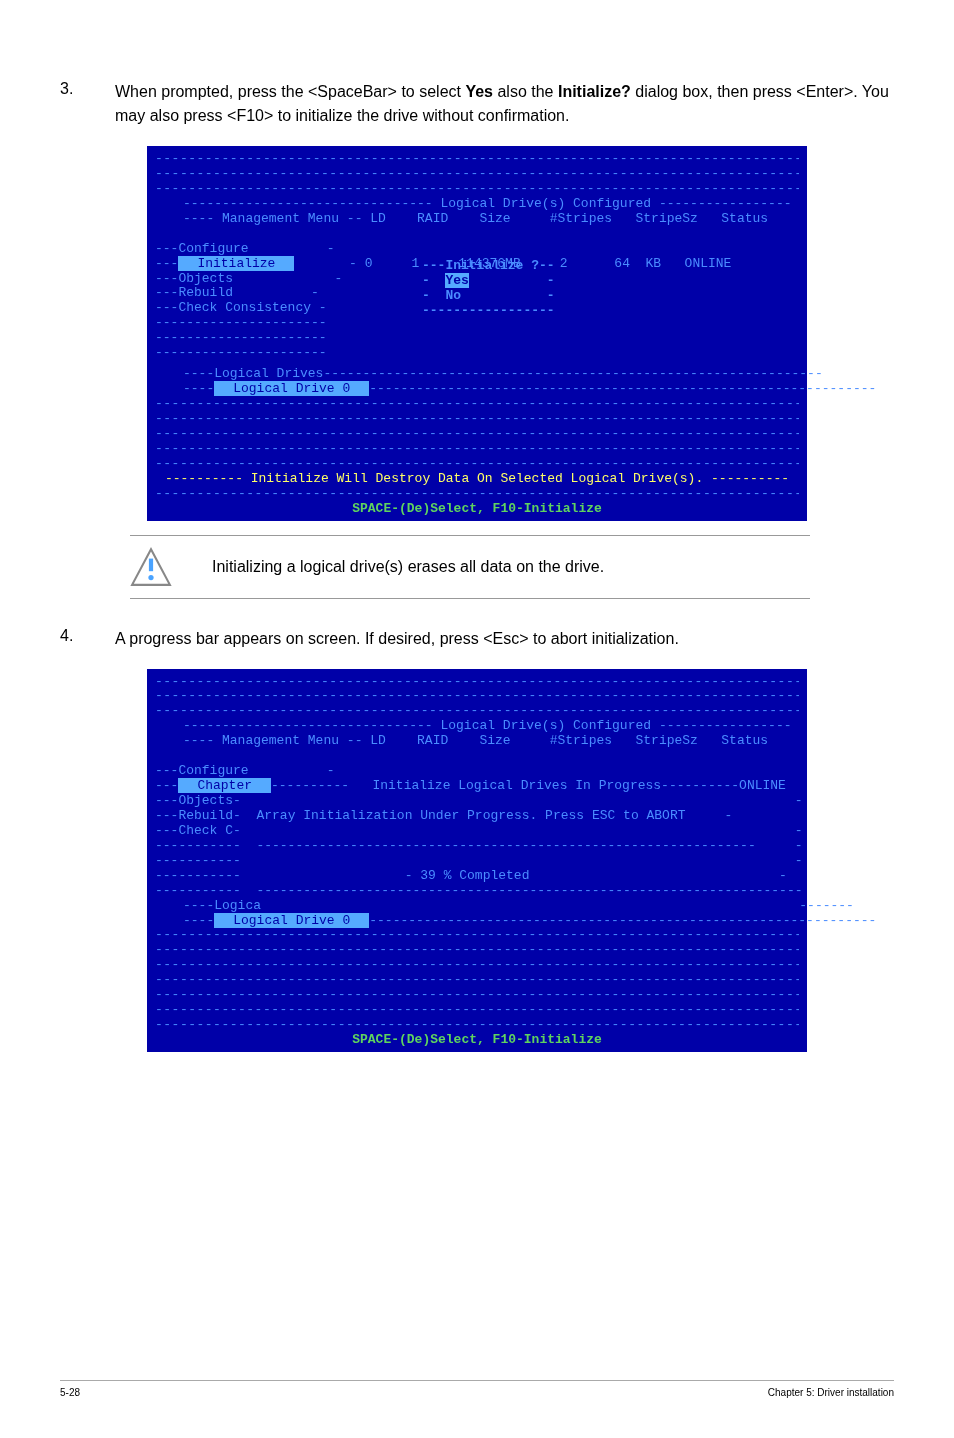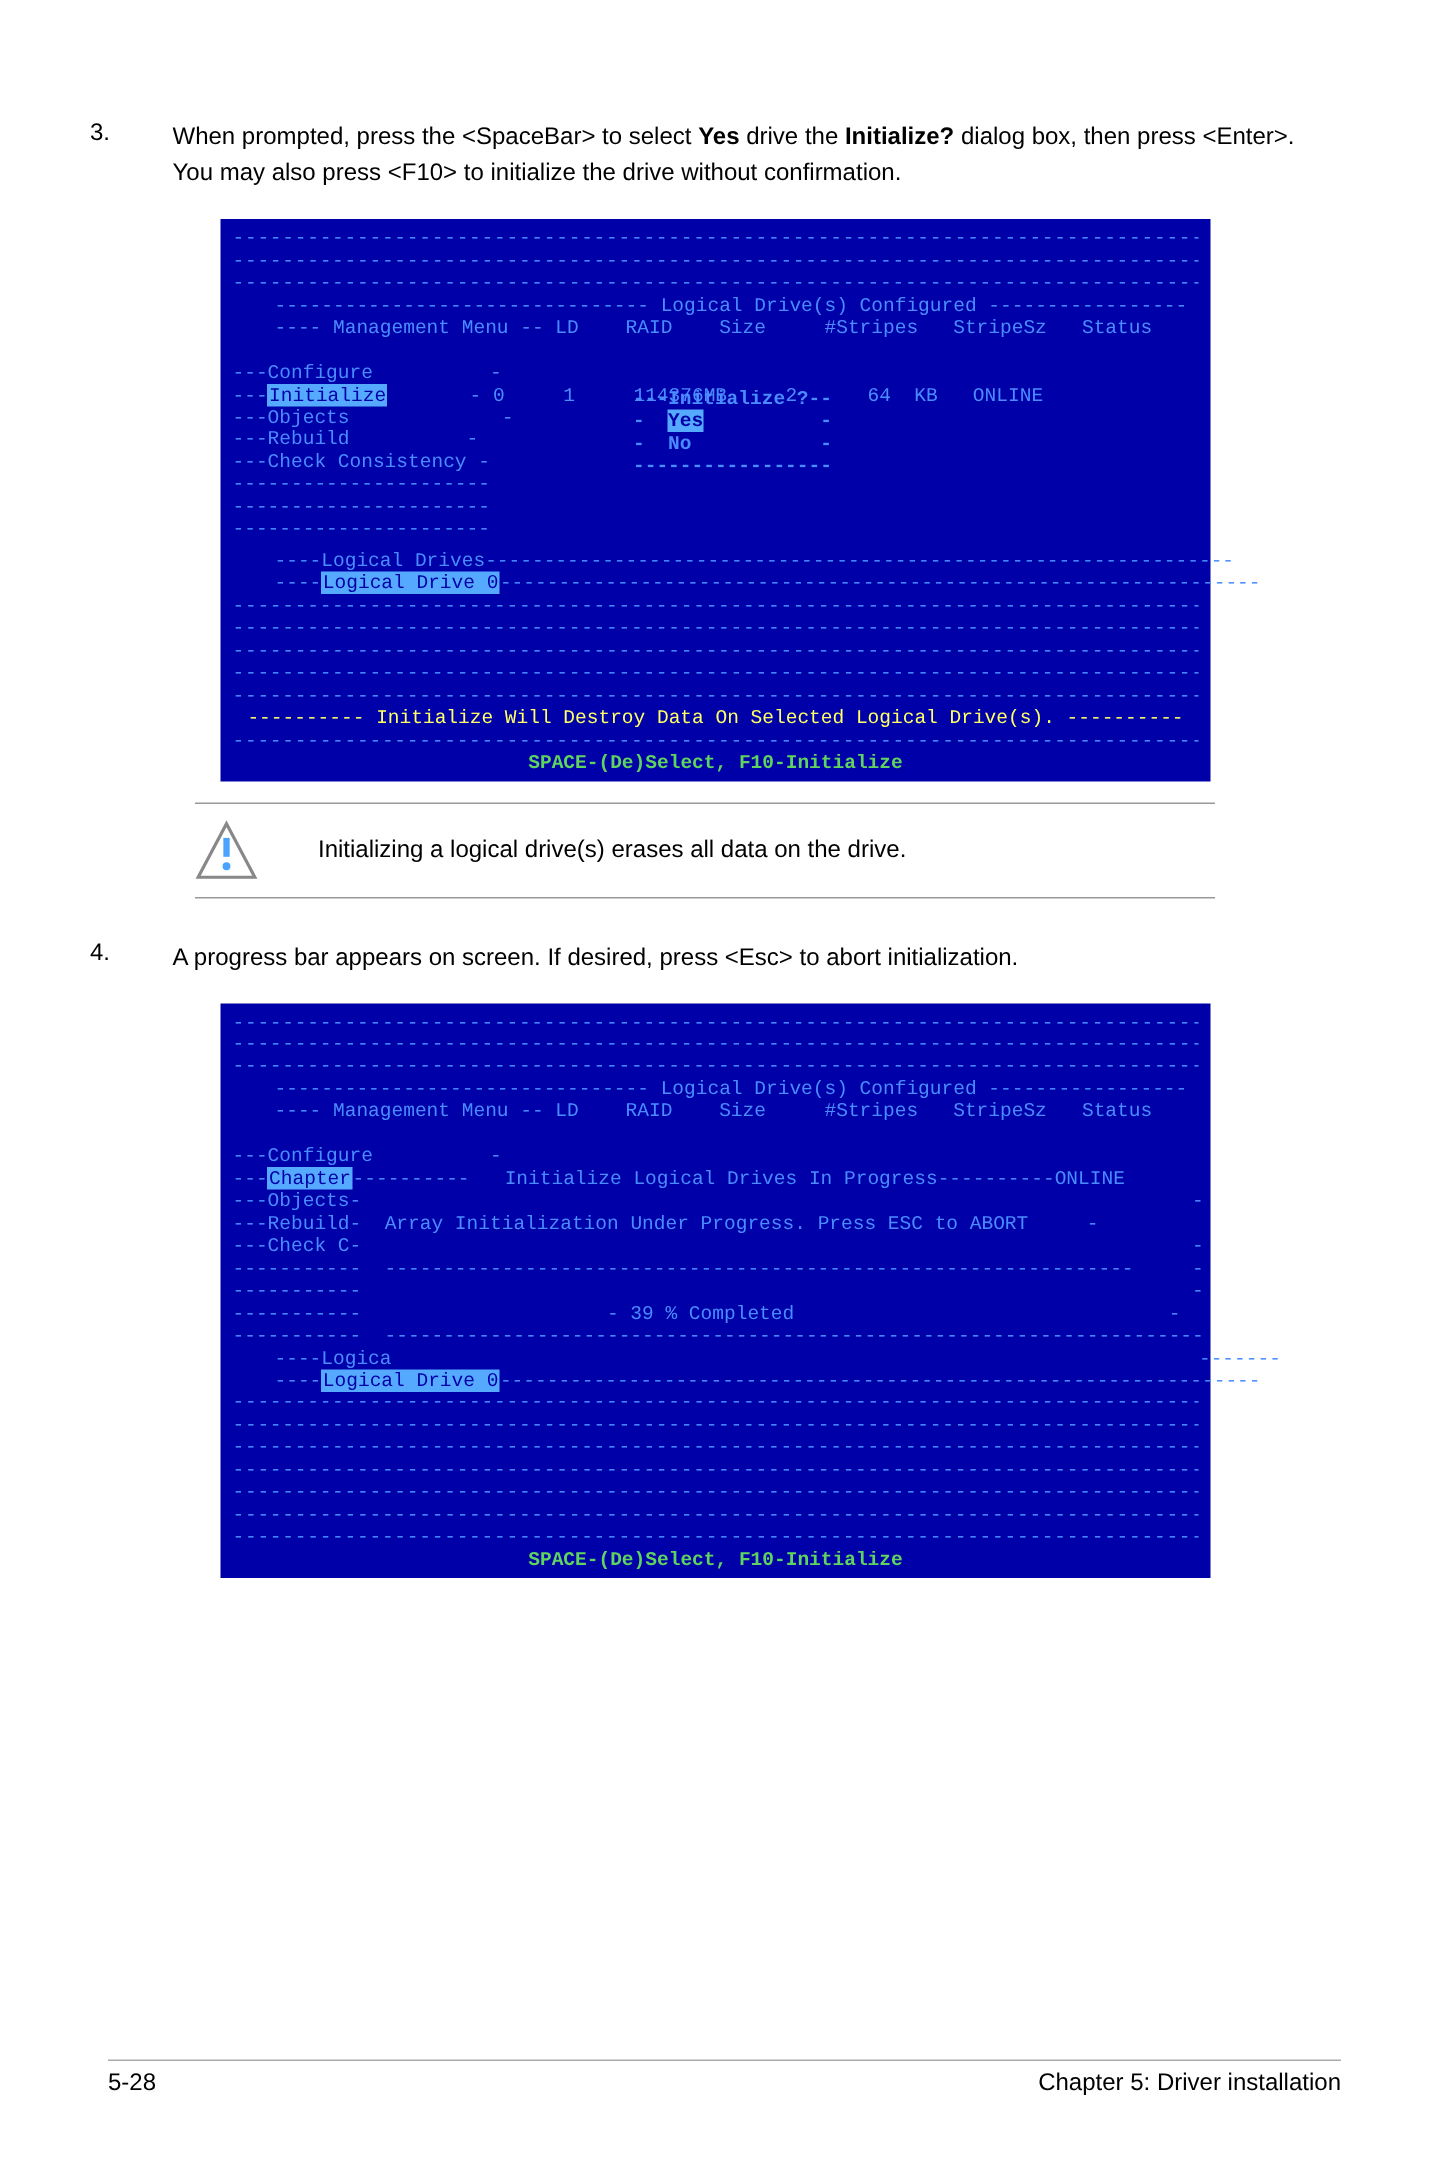--- a/index.html
+++ b/index.html
@@ -47,21 +47,21 @@
     overflow: hidden;
   }
   .terminal .hdr-row {
     white-space: pre;
     font-weight: normal;
     margin-left: 28px;
   }
   .sel {
     background: #55aaff;
     color: #0000a8;
-    padding: 0 1px;
+    padding: 0 19px;
   }
   .popup {
     position: absolute;
     left: 275px;
     top: 98px;
     color: #4a8cff;
     font-weight: bold;
     white-space: pre;
     z-index: 3;
   }
@@ -99,36 +99,35 @@
   .ldrow { white-space: pre; font-weight: normal; }
   .highlight-ld { color: #4a8cff; }
   .term-spacer { height: 6px; }
   .footer {
     position: absolute;
     bottom: 40px;
     left: 60px;
     right: 60px;
     display: flex;
     justify-content: space-between;
-    font-size: 16px;
+    font-size: 10px;
     border-top: 1px solid #aaa;
     padding-top: 6px;
-    margin-left: 12px;
   }
   .online { color: #4a8cff; }
 </style>
 </head>
 <body>
 
 <div class="page">
 
   <div class="step">
     <div class="step-num">3.</div>
     <div class="step-text">
-      <span>When prompted, press the &lt;SpaceBar&gt; to select </span><b>Yes</b><span> drive the </span><b>Initialize?</b><span> dialog box, then press &lt;Enter&gt;. You may also press &lt;F10&gt; to initialize the drive without confirmation.</span>
+      <span>When prompted, press the &lt;SpaceBar&gt; to select </span><b>Yes</b><span> also the </span><b>Initialize?</b><span> dialog box, then press &lt;Enter&gt;. You may also press &lt;F10&gt; to initialize the drive without confirmation.</span>
     </div>
   </div>
 
   <div class="terminal">
     <div class="dots-row">------------------------------------------------------------------------------------</div>
     <div class="dots-row">------------------------------------------------------------------------------------</div>
     <div class="dots-row">------------------------------------------------------------------------------------</div>
     <div class="hdr-row">--------------------------------<span> Logical Drive(s) Configured </span>-----------------</div>
     <div class="hdr-row">---- Management Menu -- LD    RAID    Size     #Stripes   StripeSz   Status</div>
 

